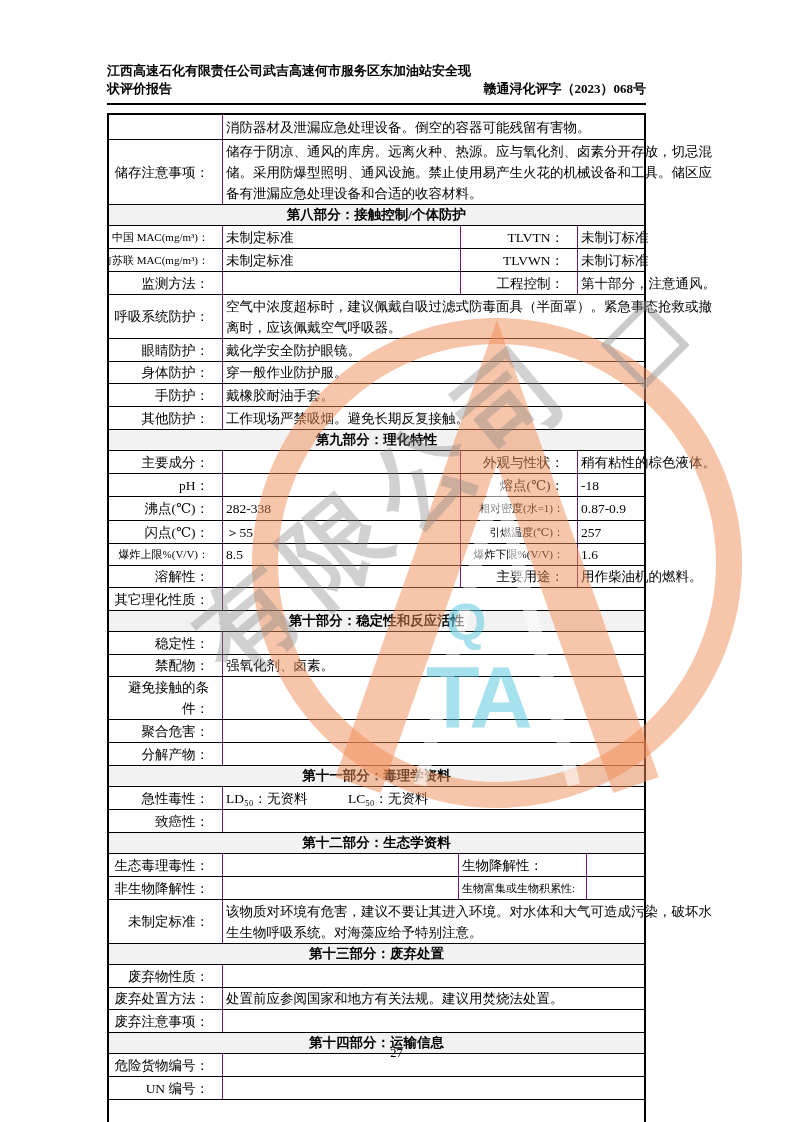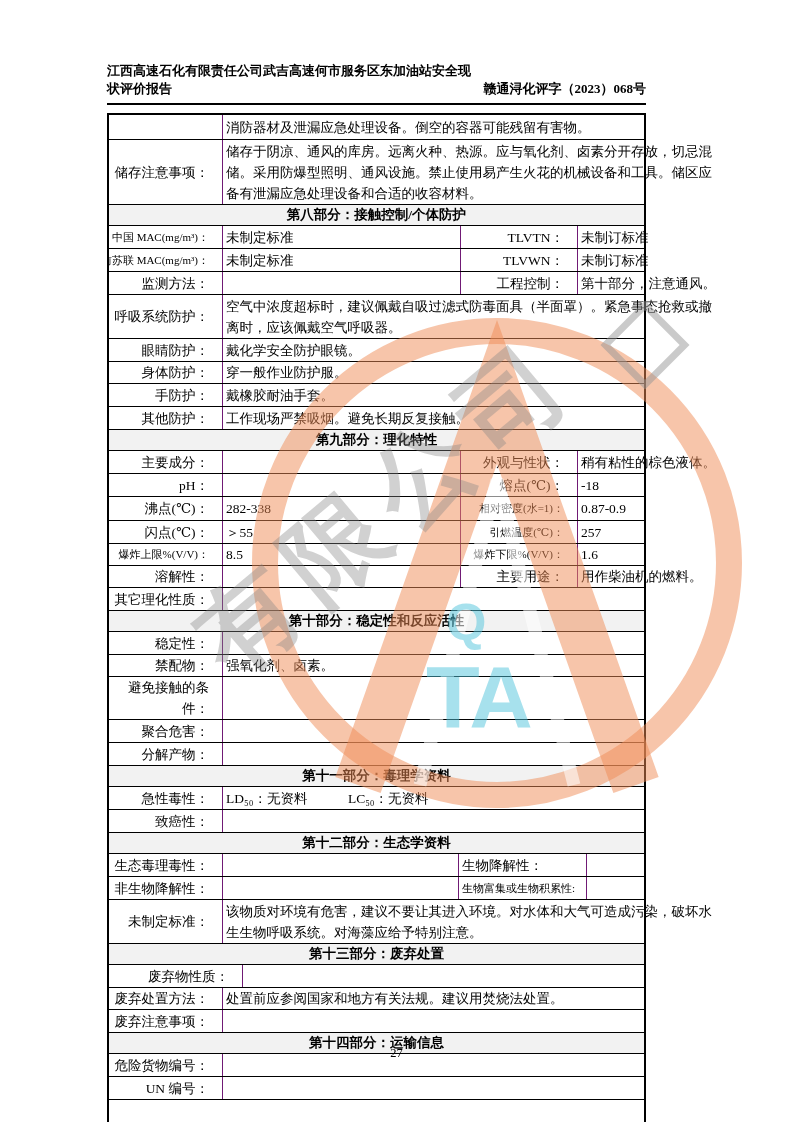--- a/index.html
+++ b/index.html
@@ -328,21 +328,21 @@
         <div class="trow" style="min-height: 43px;">
           <div class="cell lab" style="width: 103px; flex: 0 0 103px;">
             <span>未制定标准：</span>
           </div>
           <div class="cell val" style="width: 506px; flex: 0 0 506px;">
             <span>该物质对环境有危害，建议不要让其进入环境。对水体和大气可造成污染，破坏水生生物呼吸系统。对海藻应给予特别注意。</span>
           </div>
         </div>
         <div class="trow sec">第十三部分：废弃处置</div>
         <div class="trow" style="min-height: 22px;">
-          <div class="cell lab" style="width: 103px; flex: 0 0 103px; margin-left: 20px;">
+          <div class="cell lab" style="width: 103px; flex: 0 0 103px;">
             <span>废弃物性质：</span>
           </div>
           <div class="cell val" style="width: 506px; flex: 0 0 506px;">
             <span></span>
           </div>
         </div>
         <div class="trow" style="min-height: 21px;">
           <div class="cell lab" style="width: 103px; flex: 0 0 103px;">
             <span>废弃处置方法：</span>
           </div>

